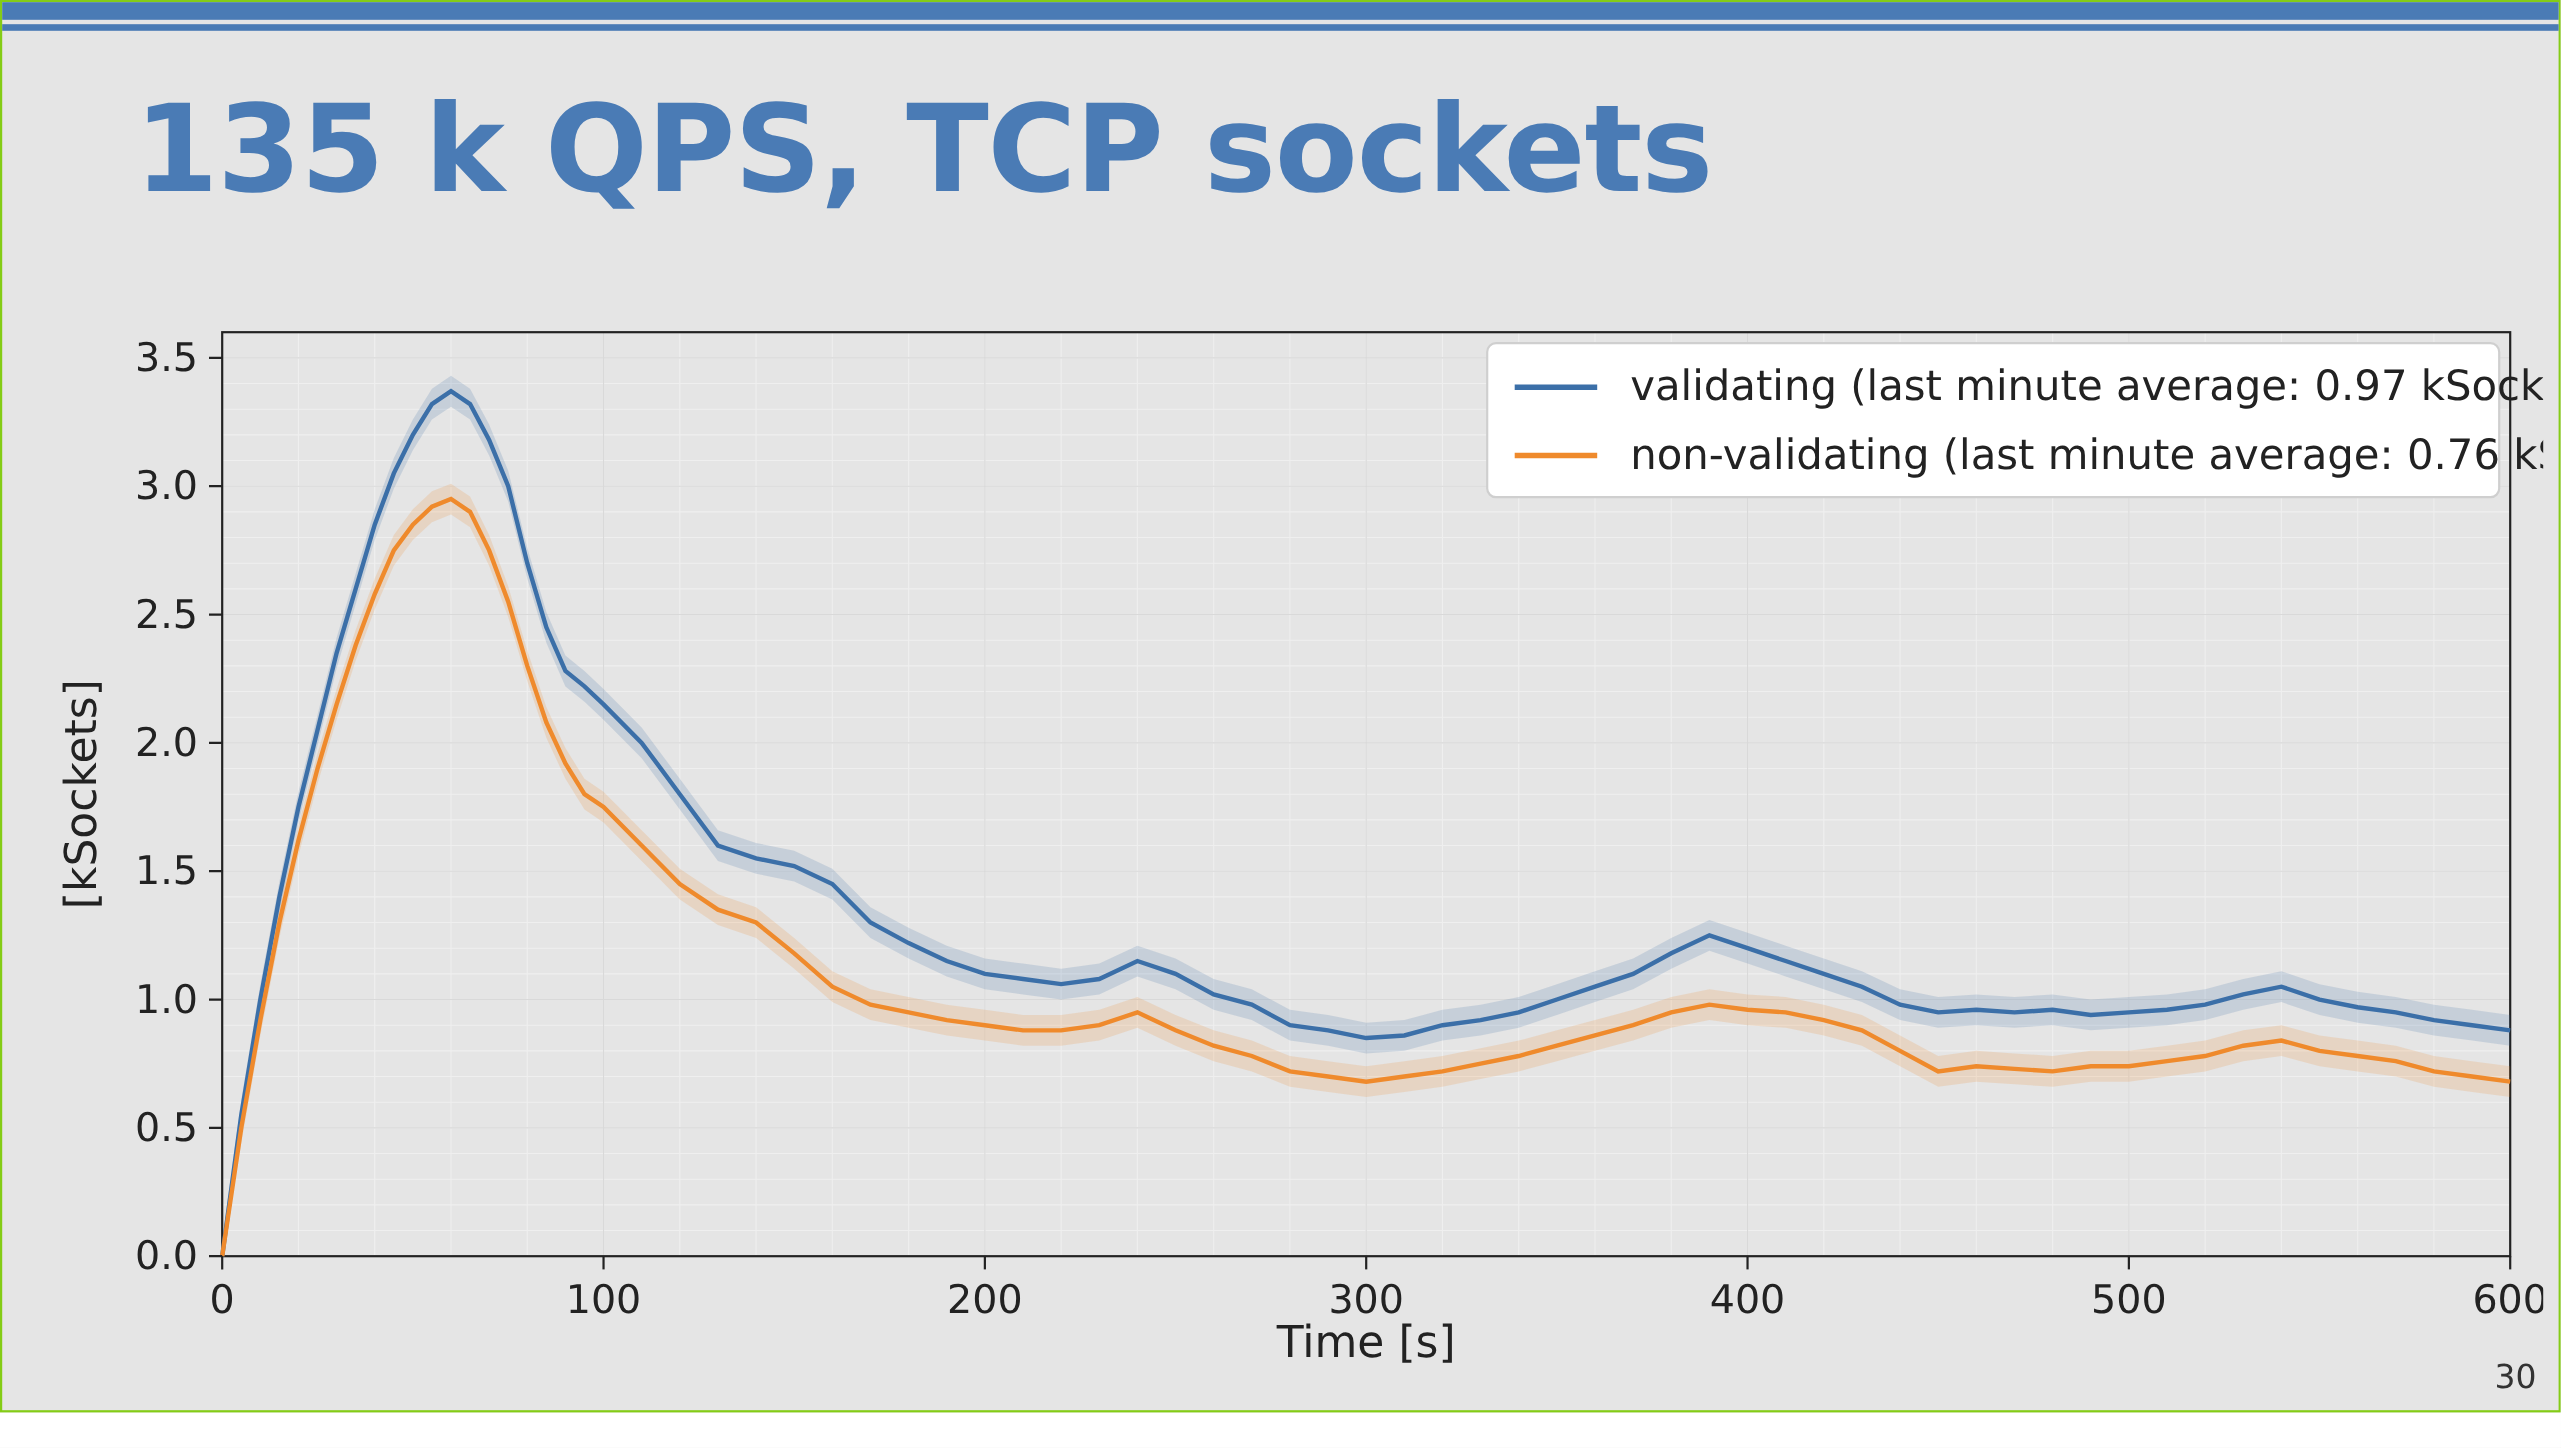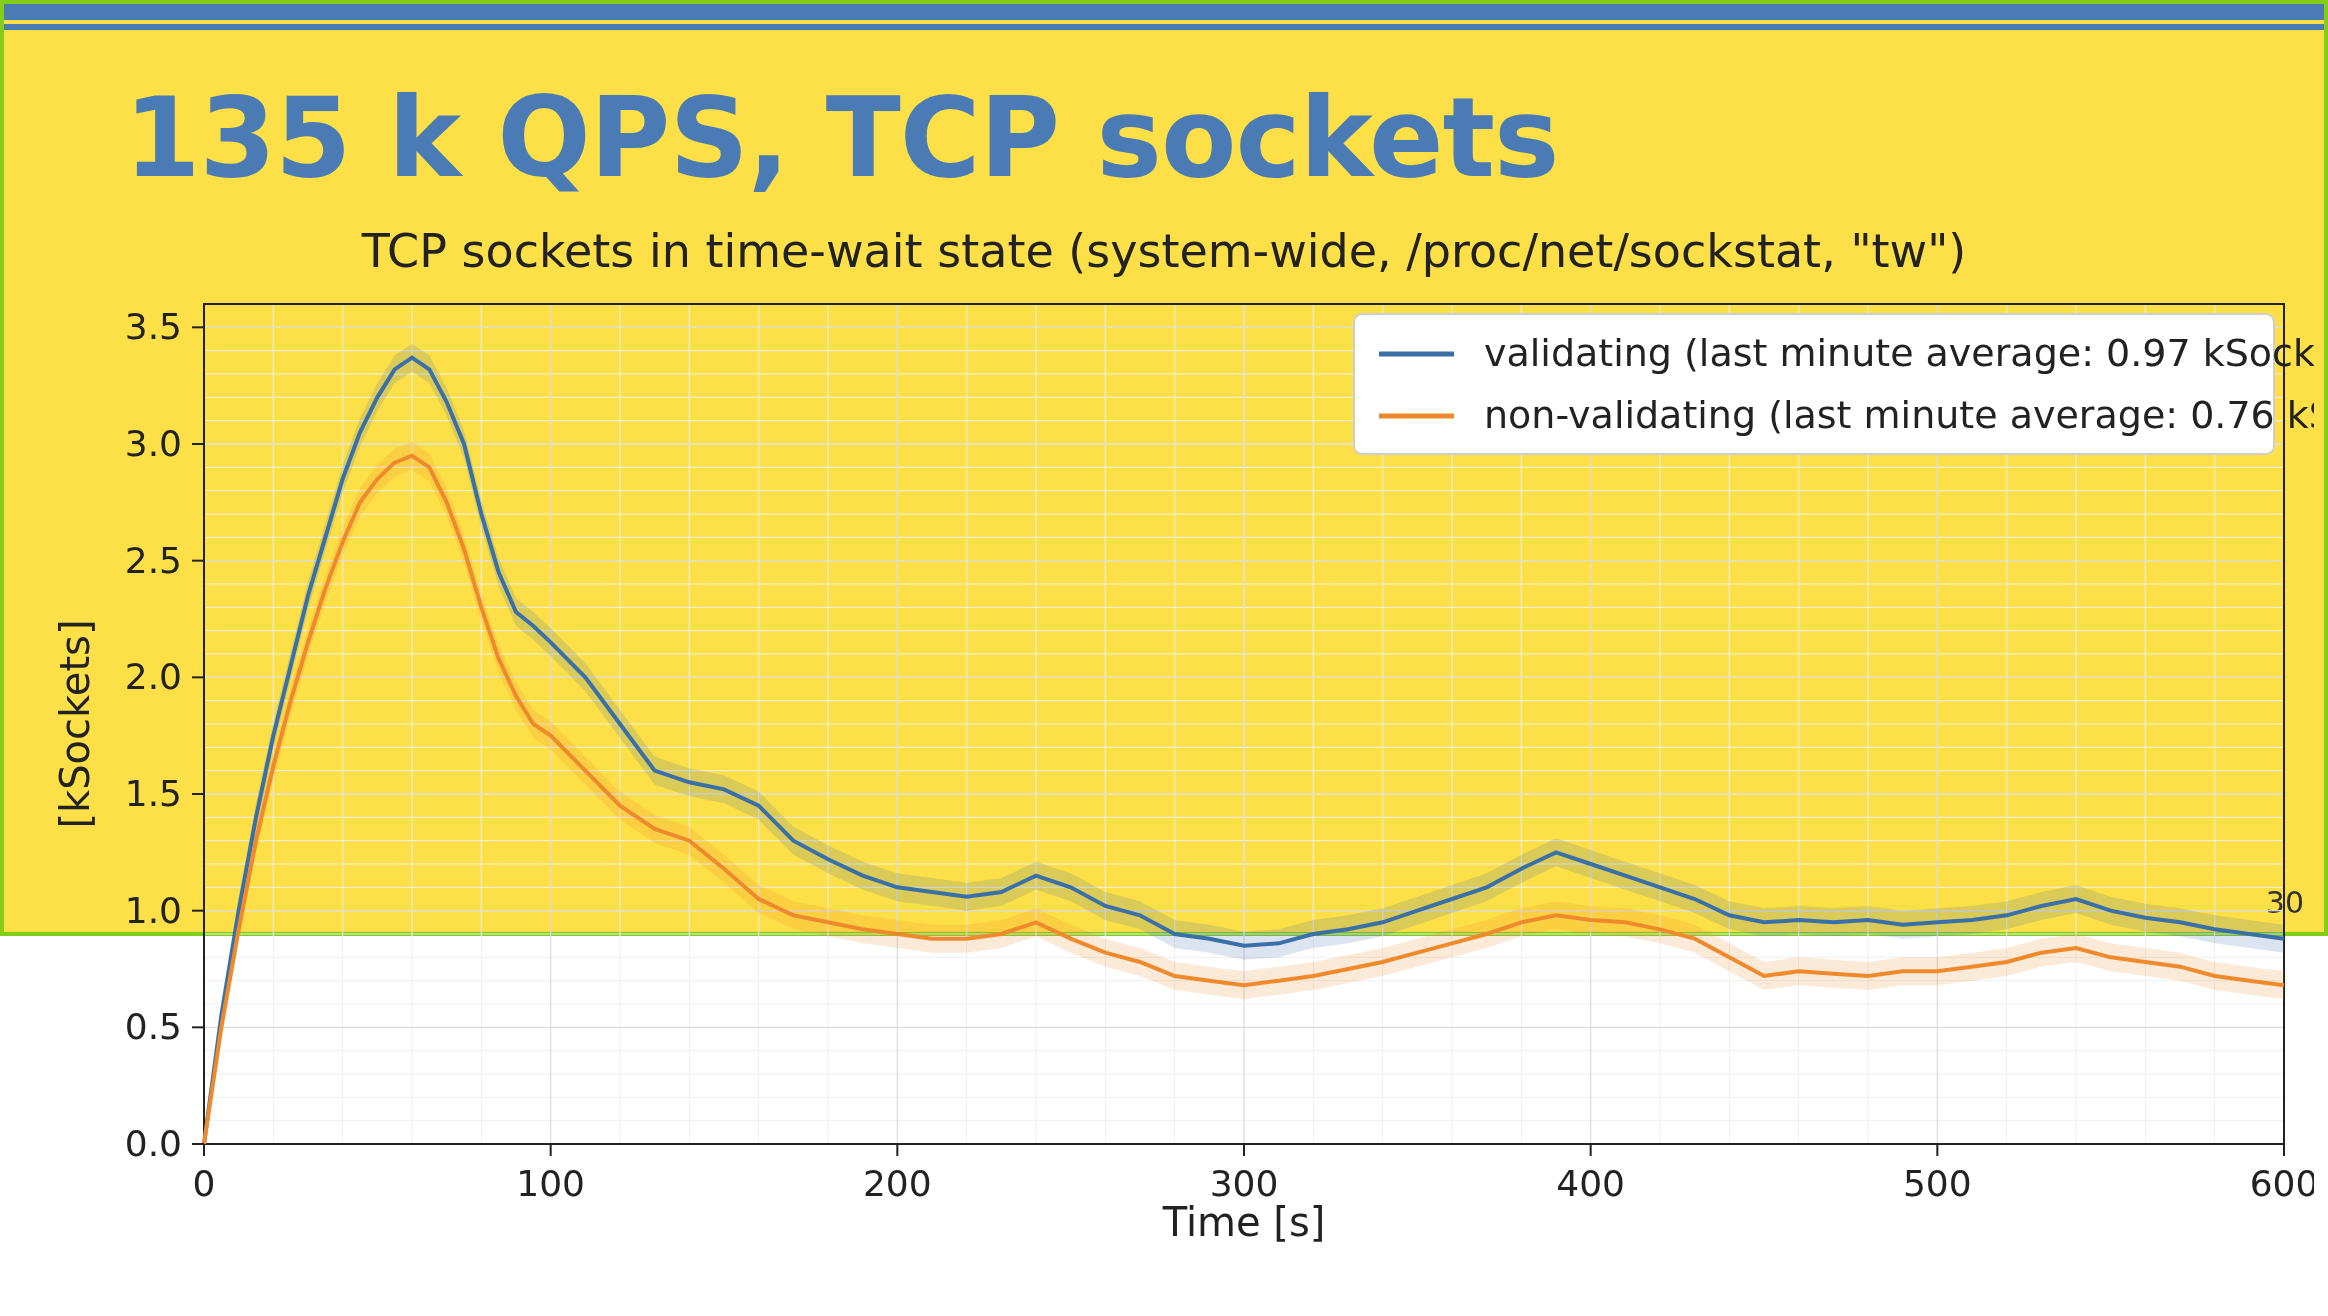--- a/index.html
+++ b/index.html
@@ -1,16 +1,16 @@
 <!DOCTYPE html>
 <html><head>
 <meta charset="utf-8">
 <style>
   html,body{margin:0;padding:0;width:100%;height:100%;background:#fff;font-family:"DejaVu Sans","Segoe UI",Arial,sans-serif;}
-  .slide{position:relative;width:2328px;height:936px;background:#fde047;box-sizing:border-box;border:4px solid #84cc16;}
+  .slide{position:relative;width:2328px;height:1284px;background:#e5e5e5;box-sizing:border-box;border:2px solid #84cc16;}
   .topbar{position:absolute;left:0;right:0;top:0;height:16px;background:#4a7bb5;}
   .topbar2{position:absolute;left:0;right:0;top:20px;height:6px;background:#4a7bb5;}
   .headline{position:absolute;left:120px;top:70px;font-size:110px;font-weight:700;color:#4a7bb5;letter-spacing:-1px;}
   .subtitle{position:absolute;left:0;right:0;top:220px;text-align:center;font-size:46px;color:#222;}
   .pagenum{position:absolute;right:20px;bottom:12px;font-size:30px;color:#333;}
   .plot-wrap{position:absolute;left:30px;top:290px;width:2280px;height:960px;}
   .axis text{font-size:36px;fill:#222;}
   .axis-label{font-size:40px;fill:#222;}
   .grid line{stroke:#d9d9d9;stroke-width:1;}
   .grid-minor line{stroke:#efefef;stroke-width:1;}
@@ -22,21 +22,20 @@
   .legend-box{fill:#fff;stroke:#cfcfcf;stroke-width:2;rx:8;}
   .legend-text{font-size:38px;fill:#222;}
 </style>
 </head>
 <body>
 
 <div class="slide">
   <div class="topbar"></div>
   <div class="topbar2"></div>
   <div class="headline">135 k QPS, TCP sockets</div>
-  <div class="subtitle">TCP sockets in time-wait state (system-wide, /proc/net/sockstat, "tw")</div>
   <div class="pagenum">30</div>
   <div class="plot-wrap">
     <svg id="plot" width="2280" height="960">
         <g class="grid-minor">
           <line x1="170" y1="850" x2="170" y2="10"></line>
           <line x1="239.33333333333331" y1="850" x2="239.33333333333331" y2="10"></line>
           <line x1="308.66666666666663" y1="850" x2="308.66666666666663" y2="10"></line>
           <line x1="378" y1="850" x2="378" y2="10"></line>
           <line x1="447.3333333333333" y1="850" x2="447.3333333333333" y2="10"></line>
           <line x1="516.6666666666666" y1="850" x2="516.6666666666666" y2="10"></line>

